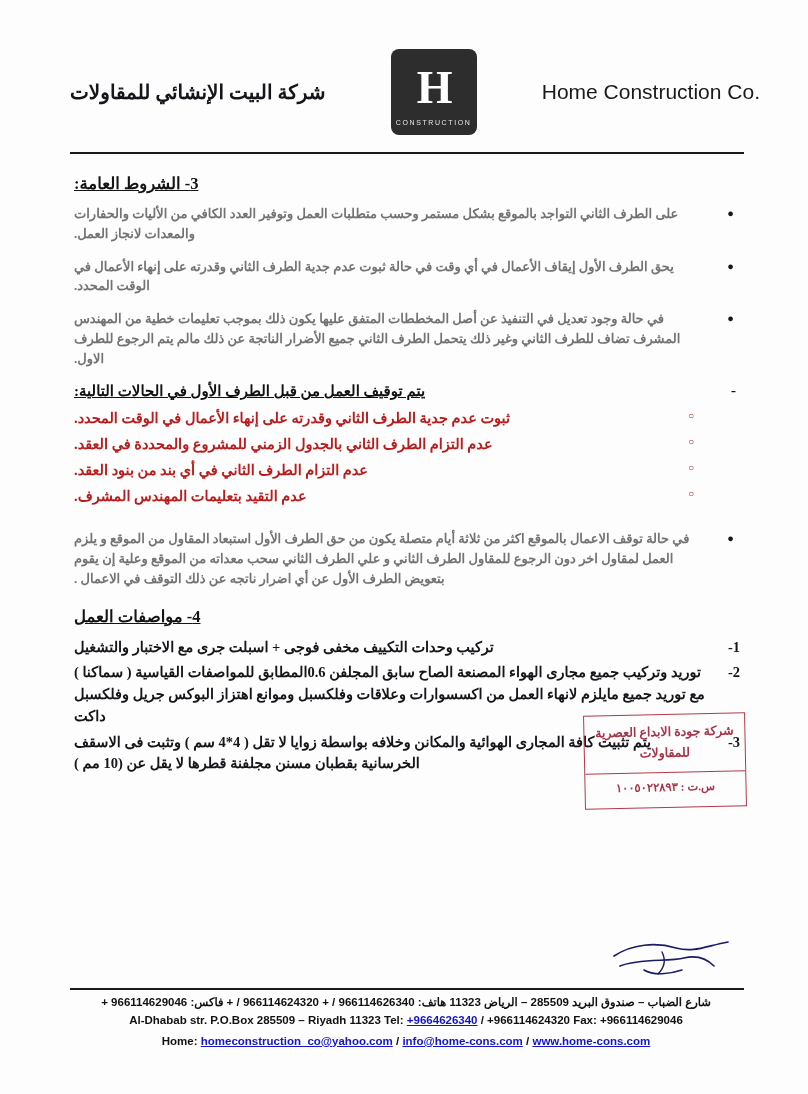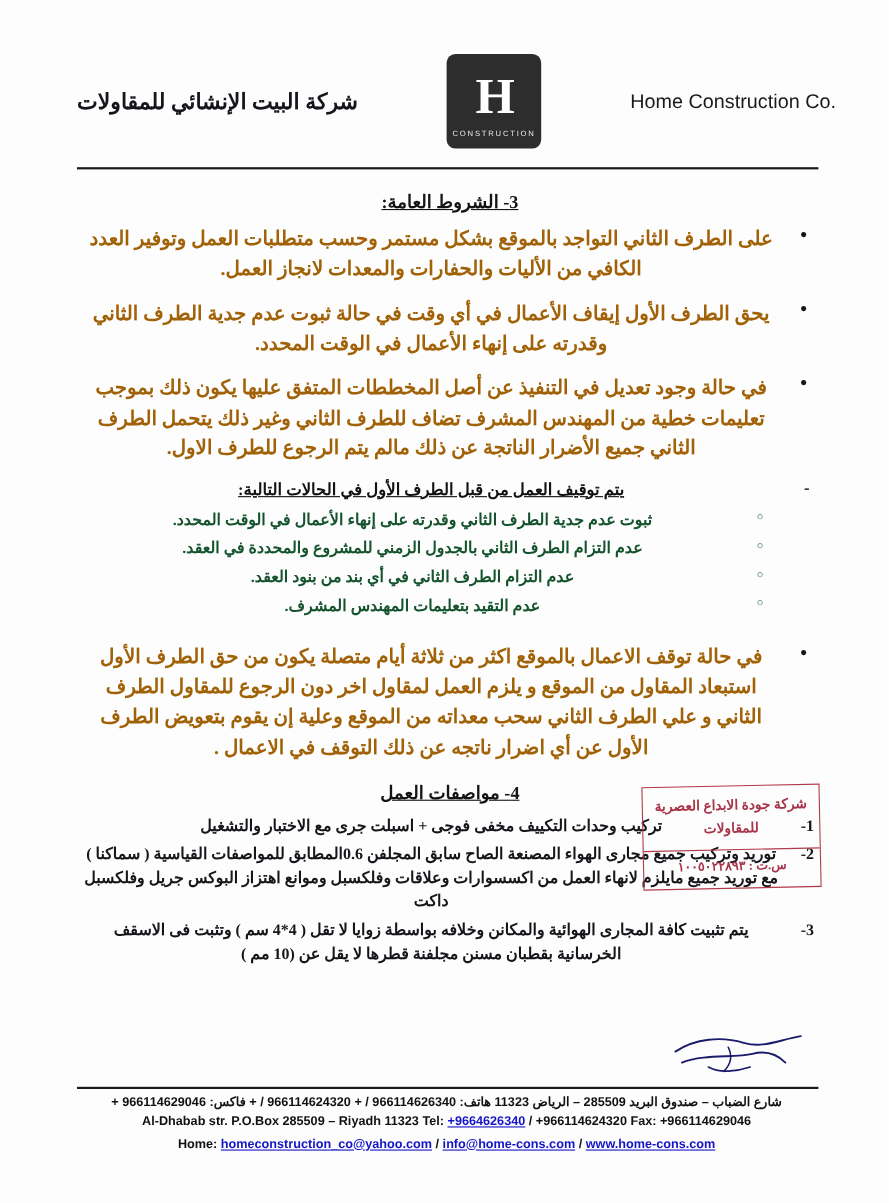--- a/index.html
+++ b/index.html
@@ -38,21 +38,21 @@
     font-family: "Liberation Serif", serif;
     font-size: 20px;
     font-weight: bold;
     color: #15151c;
     direction: rtl;
     letter-spacing: 0px;
     white-space: nowrap;
   }
   .header-en {
     font-family: "Liberation Sans", sans-serif;
-    font-size: 18px;
+    font-size: 21px;
     color: #1a1a1a;
     direction: ltr;
     white-space: nowrap;
   }
   .logo {
     width: 86px;
     height: 86px;
     background: #2d2d2d;
     border-radius: 8px;
     position: relative;
@@ -91,45 +91,45 @@
   }
 
   
   .content {
     position: absolute;
     top: 168px;
     left: 74px;
     right: 64px;
     bottom: 120px;
     direction: rtl;
-    text-align: center;
+    text-align: left;
   }
 
   .sec-title {
     font-size: 16.5px;
     font-weight: bold;
     text-decoration: underline;
     margin: 6px 0 10px 0;
     color: #141414;
   }
   .sec-title.second { margin-top: 18px; }
 
   ul.bullets, ul.circles, ol.nums {
     margin: 0;
     padding: 0 30px 0 0;
     list-style: none;
   }
   ul.bullets > li {
     position: relative;
     margin: 0 0 13px 0;
-    font-size: 18px;
+    font-size: 13px;
     line-height: 1.52;
     font-weight: bold;
     padding-right: 4px;
-    color: #a16207;
+    color: #737373;
   }
   ul.bullets > li::before {
     content: "\25CF";
     position: absolute;
     right: -20px;
     top: 1px;
     font-size: 11px;
     color: #15151a;
   }
 
@@ -153,21 +153,21 @@
   ul.circles {
     padding-right: 68px;
     margin-bottom: 6px;
   }
   ul.circles > li {
     position: relative;
     margin: 0 0 5px 0;
     font-size: 14.5px;
     line-height: 1.45;
     font-weight: bold;
-    color: #14532d;
+    color: #b91c1c;
   }
   ul.circles > li::before {
     content: "\25CB";
     position: absolute;
     right: -18px;
     top: 1px;
     font-size: 10px;
   }
 
   .gap { height: 16px; }

